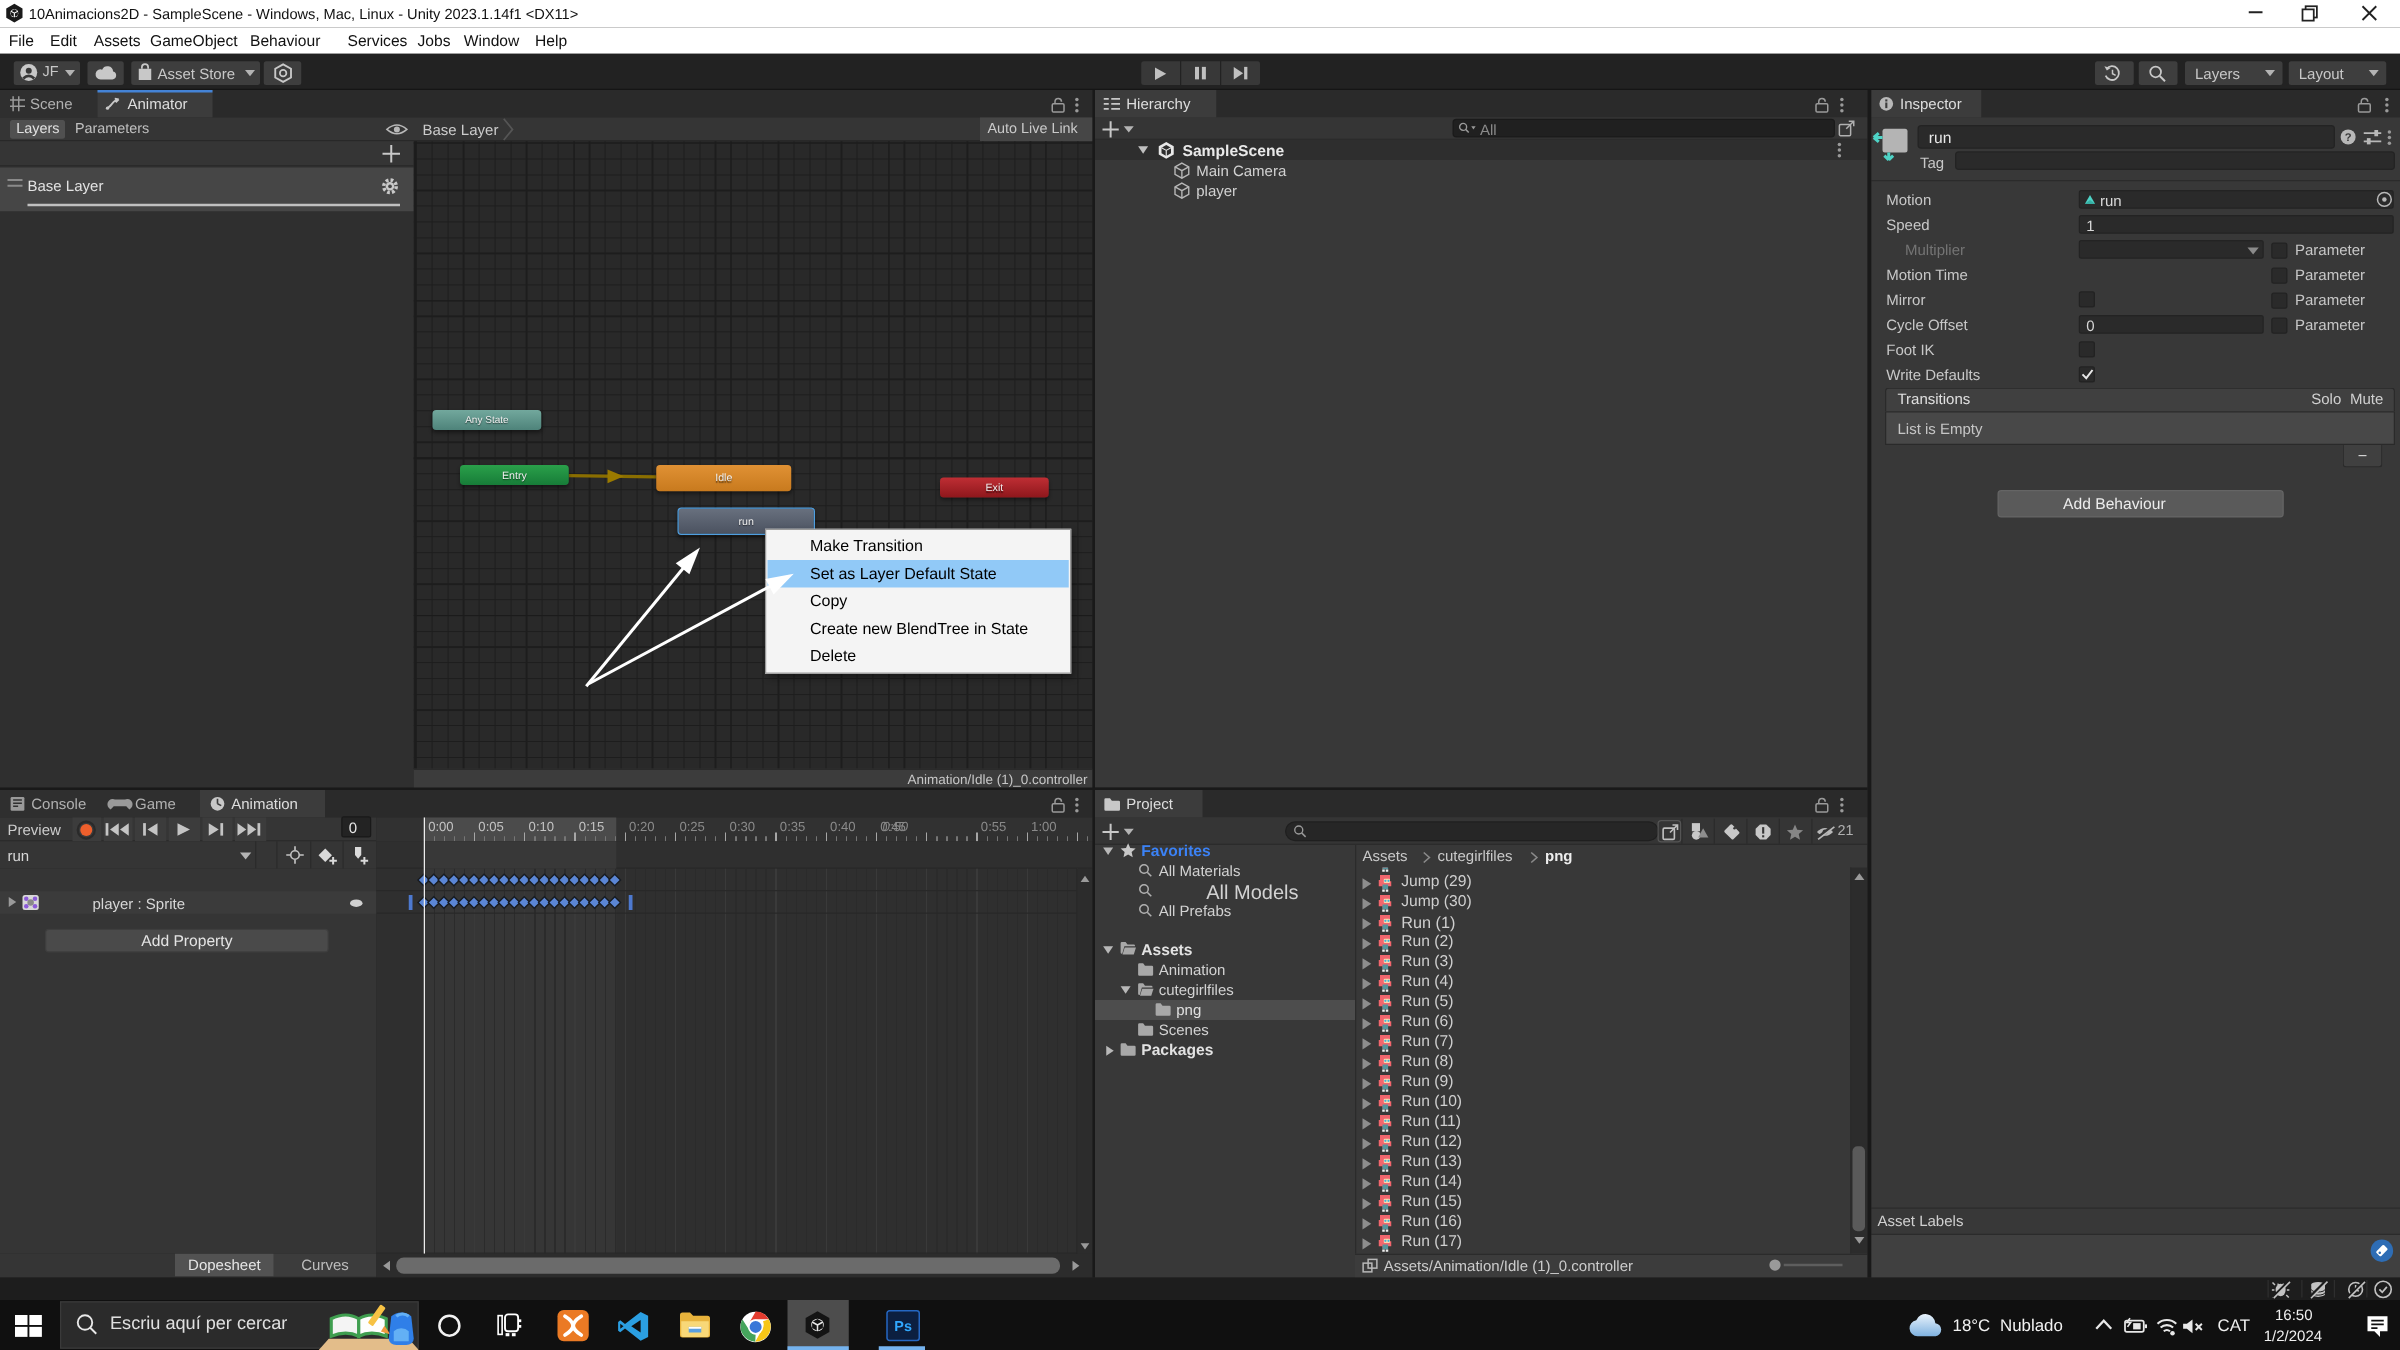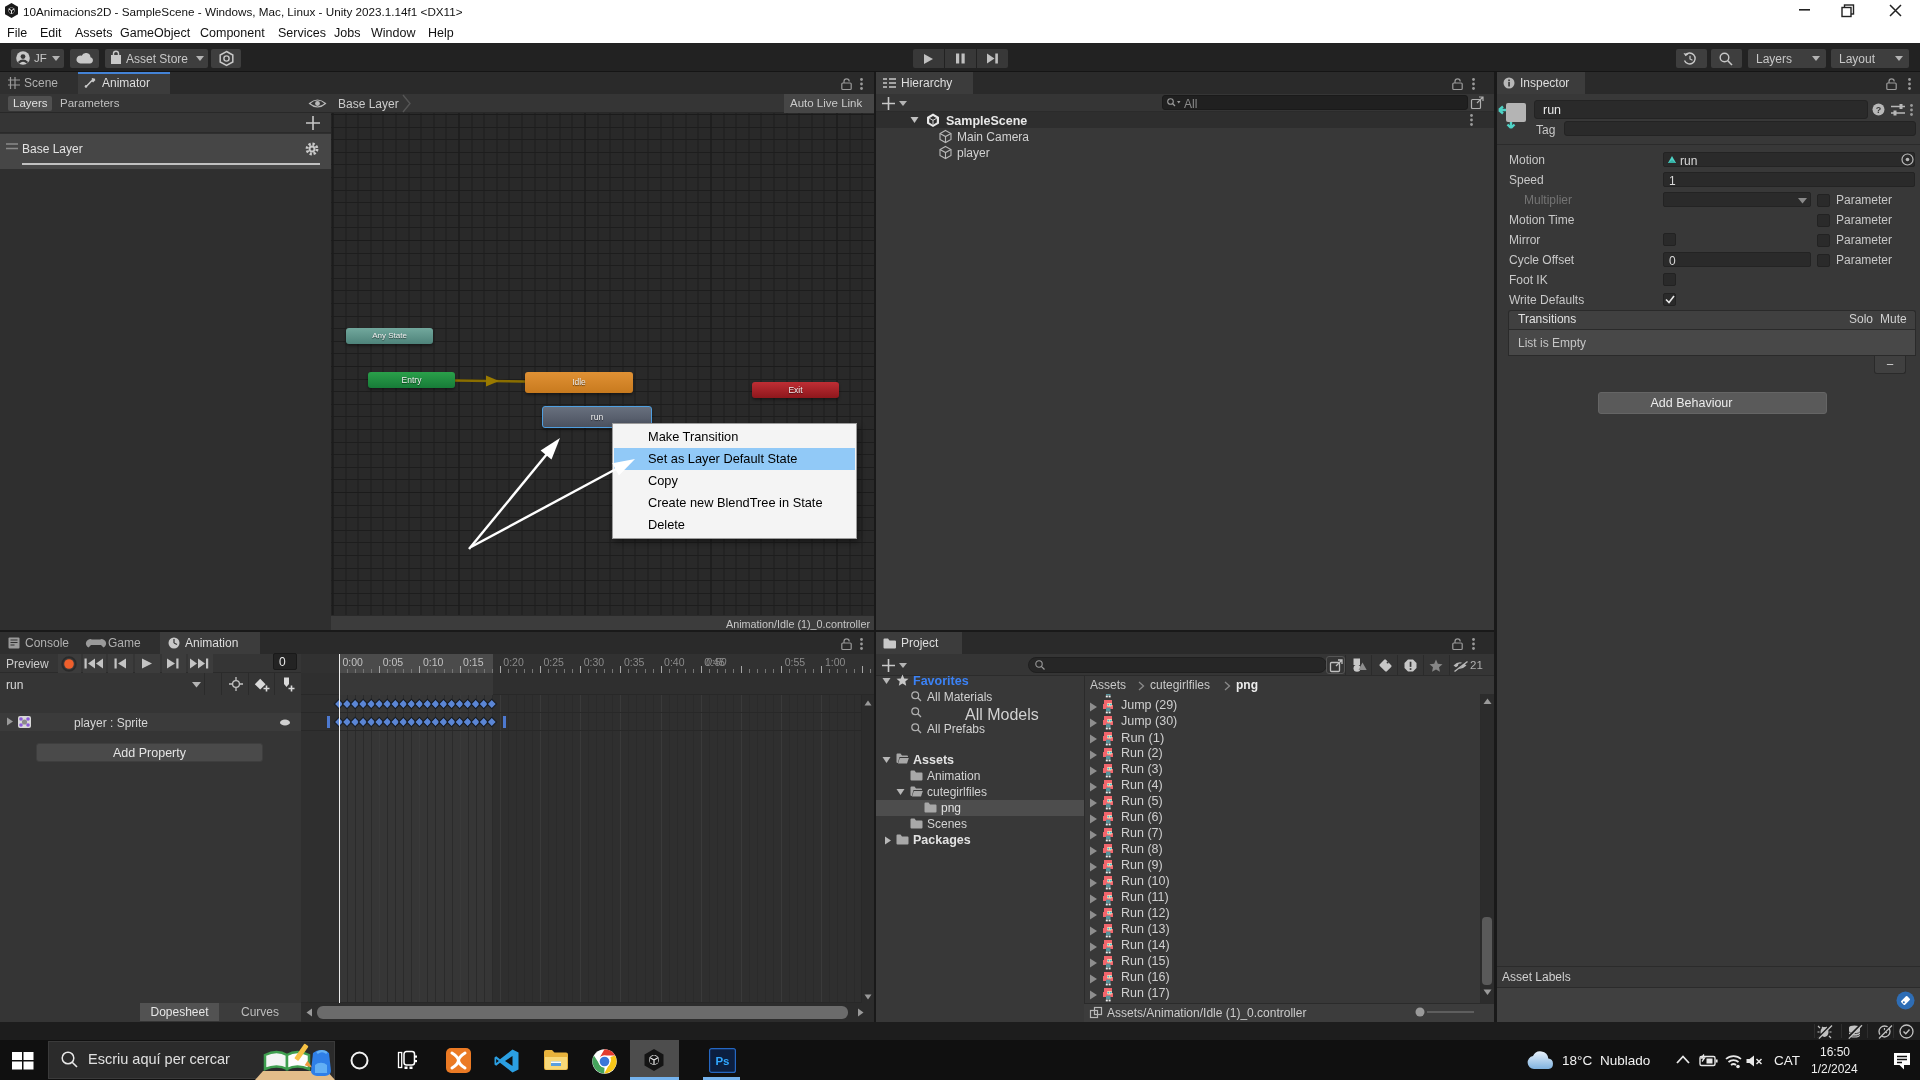--- a/index.html
+++ b/index.html
@@ -24,21 +24,21 @@
     <rect x="0" y="2.5" width="9" height="9" fill="#fff" stroke="#222" stroke-width="1.4"></rect>
   </svg>
 <svg class="a" style="left:1889px;top:4px;" width="13" height="13" viewBox="0 0 13 13">
     <path d="M1 1 L12 12 M12 1 L1 12" stroke="#222" stroke-width="1.5"></path>
   </svg>
 <div class="a" style="left:0px;top:22px;width:1920px;height:21px;background:#fff"></div>
 <div class="tx" style="left:7px;top:26px;font-size:12.5px;color:#111;">File</div>
 <div class="tx" style="left:40px;top:26px;font-size:12.5px;color:#111;">Edit</div>
 <div class="tx" style="left:75px;top:26px;font-size:12.5px;color:#111;">Assets</div>
 <div class="tx" style="left:120px;top:26px;font-size:12.5px;color:#111;">GameObject</div>
-<div class="tx" style="left:200px;top:26px;font-size:12.5px;color:#111;">Component</div>
+<div class="tx" style="left:200px;top:26px;font-size:12.5px;color:#111;">Behaviour</div>
 <div class="tx" style="left:278px;top:26px;font-size:12.5px;color:#111;">Services</div>
 <div class="tx" style="left:334px;top:26px;font-size:12.5px;color:#111;">Jobs</div>
 <div class="tx" style="left:371px;top:26px;font-size:12.5px;color:#111;">Window</div>
 <div class="tx" style="left:428px;top:26px;font-size:12.5px;color:#111;">Help</div>
 <div class="a" style="left:0px;top:43px;width:1920px;height:29px;background:#222222"></div>
 <div class="a" style="left:11px;top:49px;width:53px;height:19px;background:#3e3e3e;border-radius:2px"></div>
 <svg class="a" style="left:16px;top:51px;" width="14" height="14" viewBox="0 0 14 14">
     <circle cx="7" cy="7" r="6.8" fill="#c8c8c8"></circle>
     <circle cx="7" cy="5.6" r="2.4" fill="#383838"></circle>
     <path d="M2.6 11.8 Q7 7.6 11.4 11.8" fill="none" stroke="#383838" stroke-width="2.2"></path>

